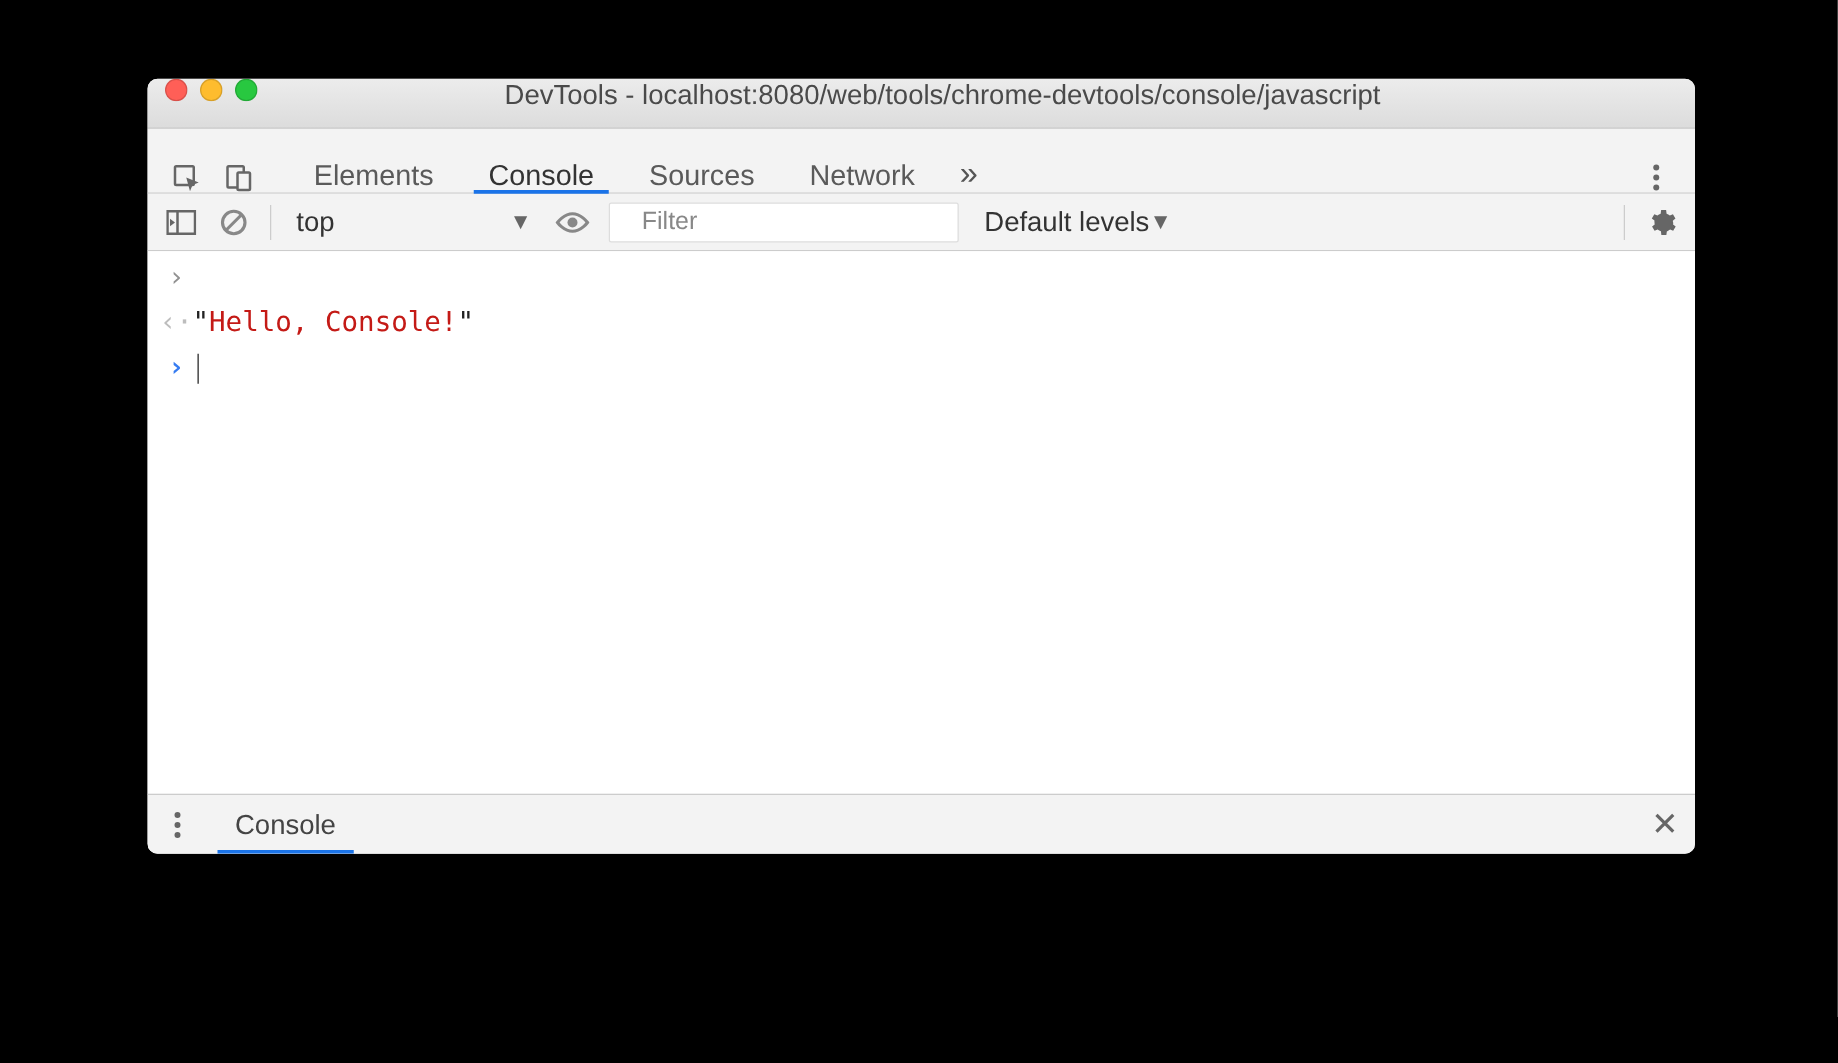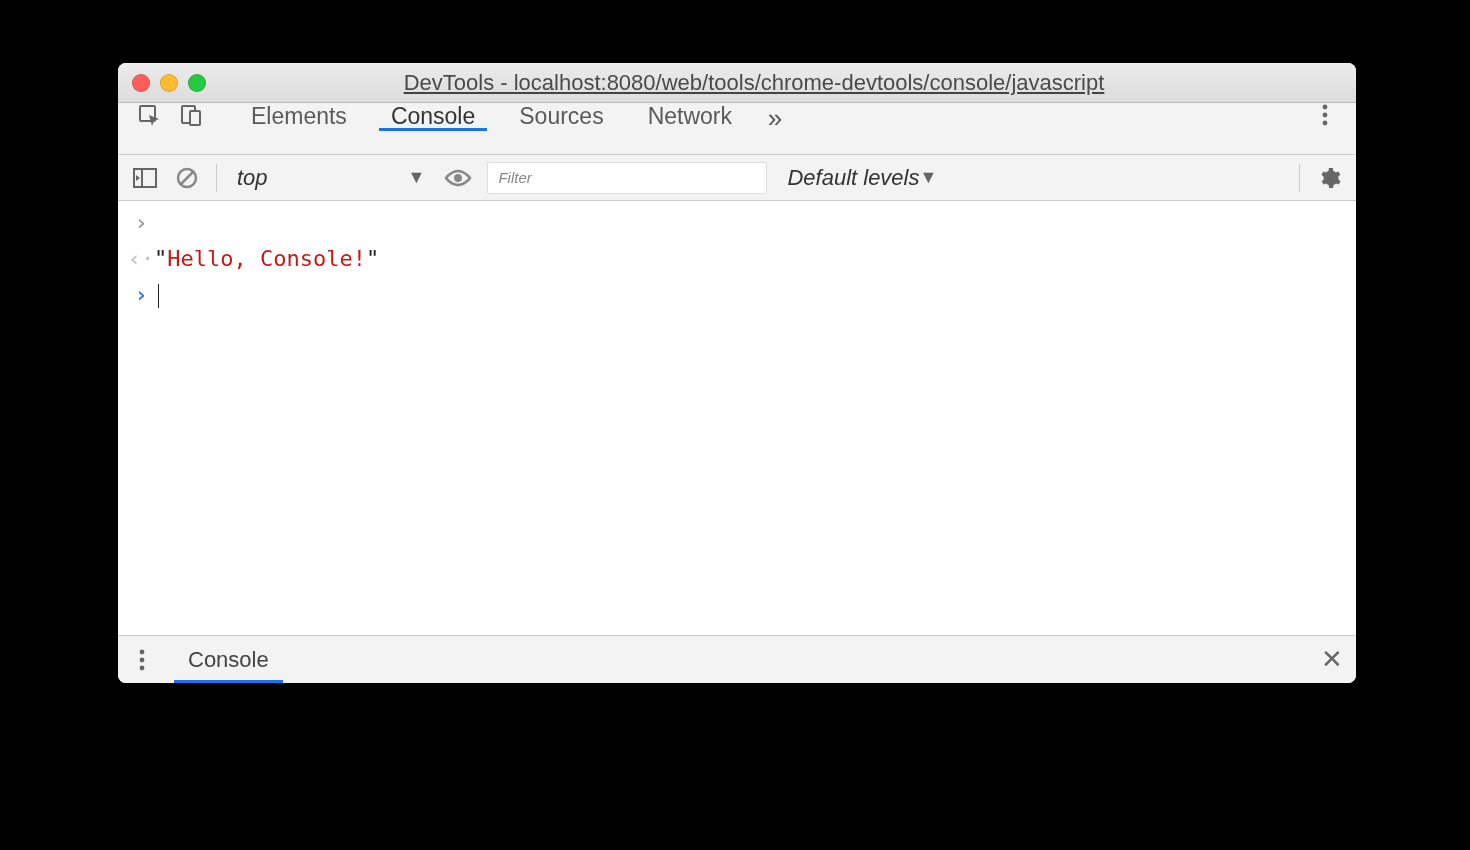--- a/index.html
+++ b/index.html
@@ -15,38 +15,36 @@
     box-shadow: 0 20px 60px rgba(0,0,0,0.6);
     overflow: hidden;
     display: flex;
     flex-direction: column;
   }
   .titlebar {
     height: 40px;
     background: linear-gradient(#ececec, #dcdcdc);
     border-bottom: 1px solid #b8b8b8;
     display: flex;
-    align-items: center;
     padding: 0 14px;
     font-size: 22px;
     color: #444;
-    text-decoration: underline;
   }
   .traffic-lights { display: flex; gap: 10px; margin-right: 20px; }
   .tl { width: 18px; height: 18px; border-radius: 50%; border: 1px solid rgba(0,0,0,0.15); }
   .tl.red { background: #ff5f57; }
   .tl.yellow { background: #febc2e; }
   .tl.green { background: #28c840; }
   .title-text { flex: 1; text-align: center; margin-left: -60px; font-size: 22px; color: #4a4a4a; }
   .tabbar {
     height: 52px;
     background: #f3f3f3;
     border-bottom: 1px solid #ccc;
     display: flex;
-    align-items: flex-start;
+    align-items: flex-end;
     padding: 0 10px;
     font-size: 23px;
     color: #555;
   }
   .tabbar .iconbtn { width: 42px; display: flex; align-items: center; justify-content: center; color: #666; }
   .tabbar .divider { width: 1px; background: #ccc; margin: 8px 8px; }
   .tabs { display: flex; align-items: stretch; }
   .tab {
     padding: 0 22px;
     display: flex;
@@ -70,38 +68,37 @@
   .toolbar {
     height: 46px;
     background: #f3f3f3;
     border-bottom: 1px solid #ccc;
     display: flex;
     align-items: center;
     padding: 0 8px;
     font-size: 22px;
     color: #555;
     gap: 4px;
-    font-style: italic;
   }
   .toolbar .iconbtn { width: 38px; display:flex; align-items:center; justify-content:center; }
   .toolbar .divider2 { width:1px; height: 28px; background:#ccc; margin: 0 6px; }
   .context-select {
     display:flex; align-items:center; gap: 140px;
     padding: 0 10px;
     color:#333;
   }
   .context-select .caret { color:#666; font-size:18px; }
   .filter-input {
     flex: 0 0 280px;
     height: 32px;
     background: #fff;
     border: 1px solid #ddd;
     border-radius: 2px;
-    padding: 0 10px;
-    font-size: 15px;
+    padding: 0 25px;
+    font-size: 20px;
     color: #888;
     display:flex; align-items:center;
     margin-left: 6px;
   }
   .levels-select { display:flex; align-items:center; margin-left: 16px; color:#333; }
   .toolbar .spacer { flex:1; }
   .console-body {
     flex: 1;
     background: #fff;
     font-family: Menlo, Consolas, monospace;

